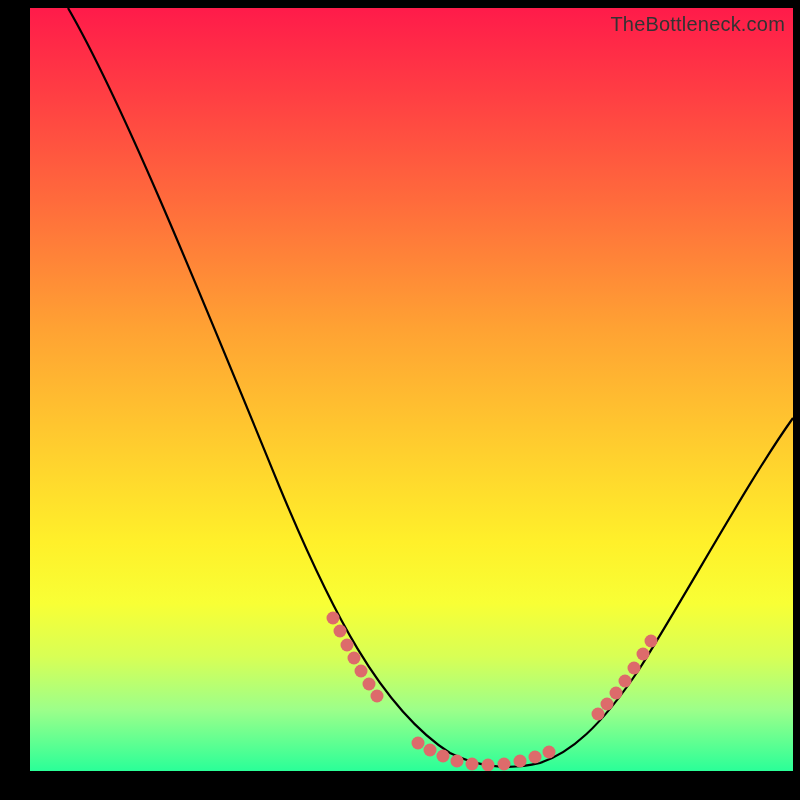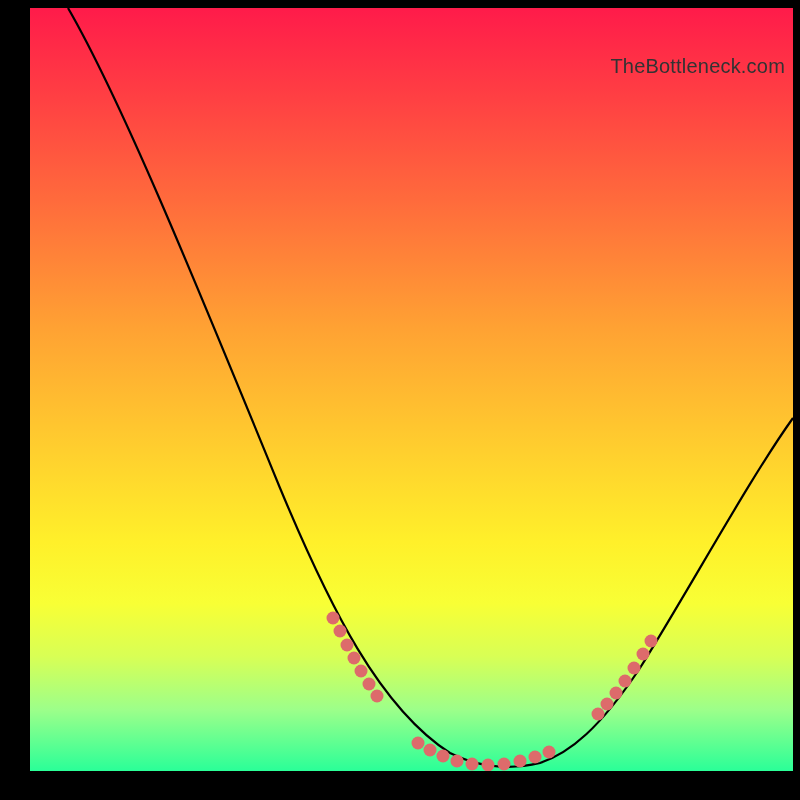--- a/index.html
+++ b/index.html
@@ -37,21 +37,20 @@
     );
   }
   .watermark {
     position: absolute;
     right: 8px;
     top: 5px;
     color: #333333;
     font-size: 20px;
     font-weight: 500;
     letter-spacing: 0.2px;
-    margin-top: 42px;
   }
   svg.curve {
     position: absolute;
     left: 0;
     top: 0;
   }
 </style>
 </head>
 <body>
 

